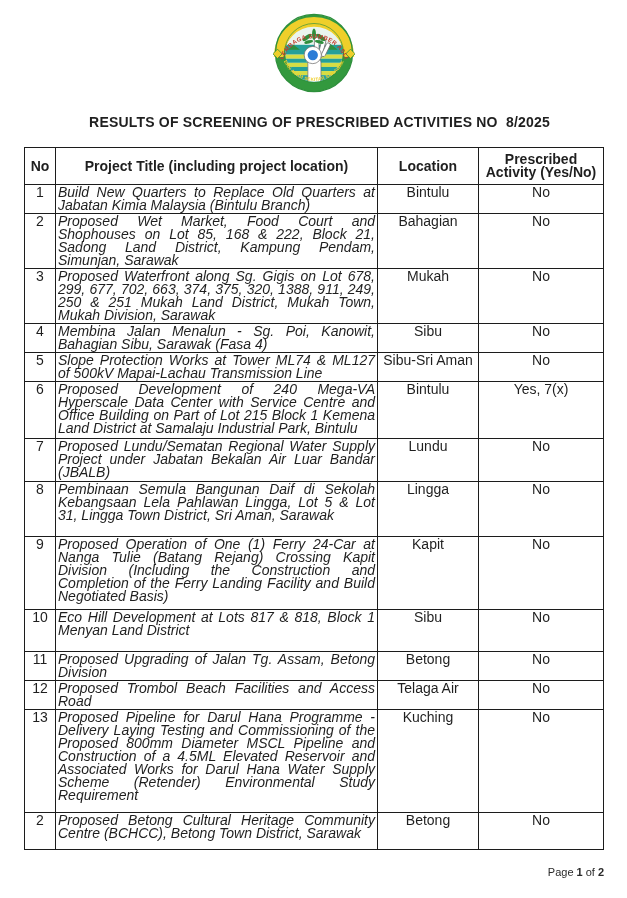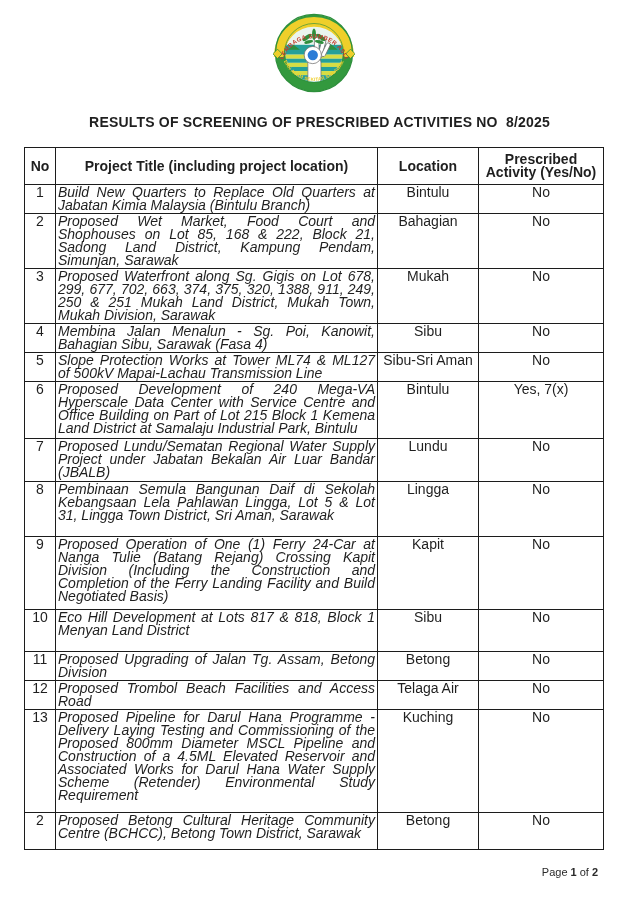--- a/index.html
+++ b/index.html
@@ -80,21 +80,21 @@
   tbody tr:nth-child(9)  { height: 73px; }
   tbody tr:nth-child(10) { height: 42px; padding-left: 28px; }
   tbody tr:nth-child(11) { height: 27px; border-radius: 9px; }
   tbody tr:nth-child(12) { height: 28px; }
   tbody tr:nth-child(13) { height: 103px; }
   tbody tr:nth-child(14) { height: 37px; }
 
   .footer {
     position: absolute;
     top: 866px;
-    right: 29px;
+    right: 23px;
     font-size: 11px;
     color: #2a2a2a;
   }
   .footer span { margin-right: 3px; }
   .footer span:last-child { margin-right: 0; }
   .footer .pg-num { font-weight: bold; }
 
   .svg-arc-text-top {
     font-family: "Liberation Sans", sans-serif;
     font-weight: bold;

